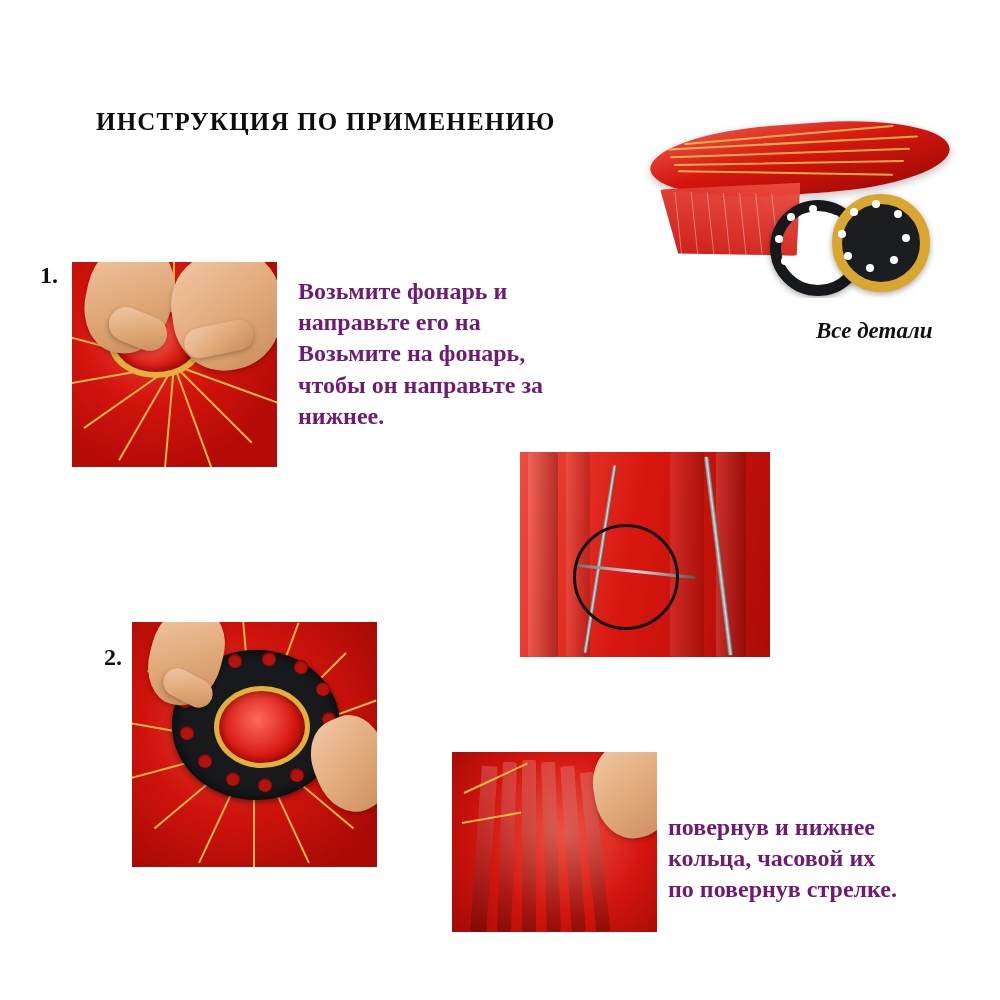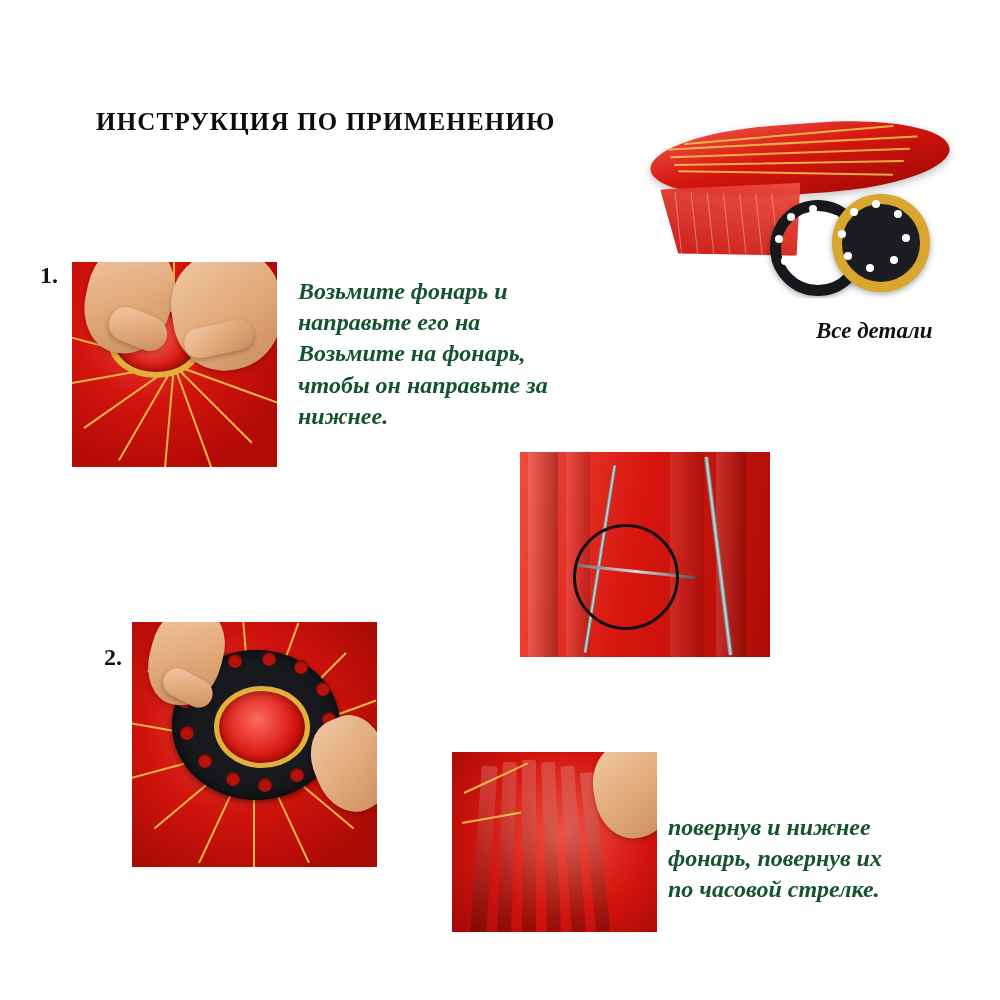--- a/index.html
+++ b/index.html
@@ -33,25 +33,24 @@
     font-weight: bold;
     letter-spacing: 1.2px;
     color: #0d0d0d;
     white-space: nowrap;
   }
 
   
   .body-text {
     position: absolute;
     font-family: "Liberation Serif", serif;
-    font-style: italic;
     font-weight: bold;
     font-size: 24px;
     line-height: 1.30;
-    color: #14532d;
+    color: #701a75;
   }
   .step-num {
     position: absolute;
     font-family: "Liberation Serif", serif;
     font-weight: bold;
     font-size: 24px;
     color: #111;
   }
   .caption {
     position: absolute;
@@ -352,17 +351,17 @@
     <div class="fold-strip" style="left:92px; top:10px; width:14px; height:170px; transform:rotate(-2deg);"></div>
     <div class="fold-strip" style="left:114px; top:14px; width:14px; height:166px; transform:rotate(-4deg);"></div>
     <div class="fold-strip" style="left:136px; top:20px; width:14px; height:160px; transform:rotate(-6deg);"></div>
     <div class="ray" style="left:12px; top:40px; width:70px; transform:rotate(-25deg);"></div>
     <div class="ray" style="left:10px; top:70px; width:60px; transform:rotate(-10deg);"></div>
     <div class="hand" style="left:142px; top:-10px; width:78px; height:96px; transform:rotate(-10deg);"></div>
   </div>
 
   <div class="body-text" style="left:668px; top:812px; width:300px;">
     <div>повернув и нижнее</div>
-    <div>фонарь, повернув их</div>
-    <div>по часовой стрелке.</div>
+    <div>кольца, часовой их</div>
+    <div>по повернув стрелке.</div>
   </div>
 
 </div>
 
 </body></html>

